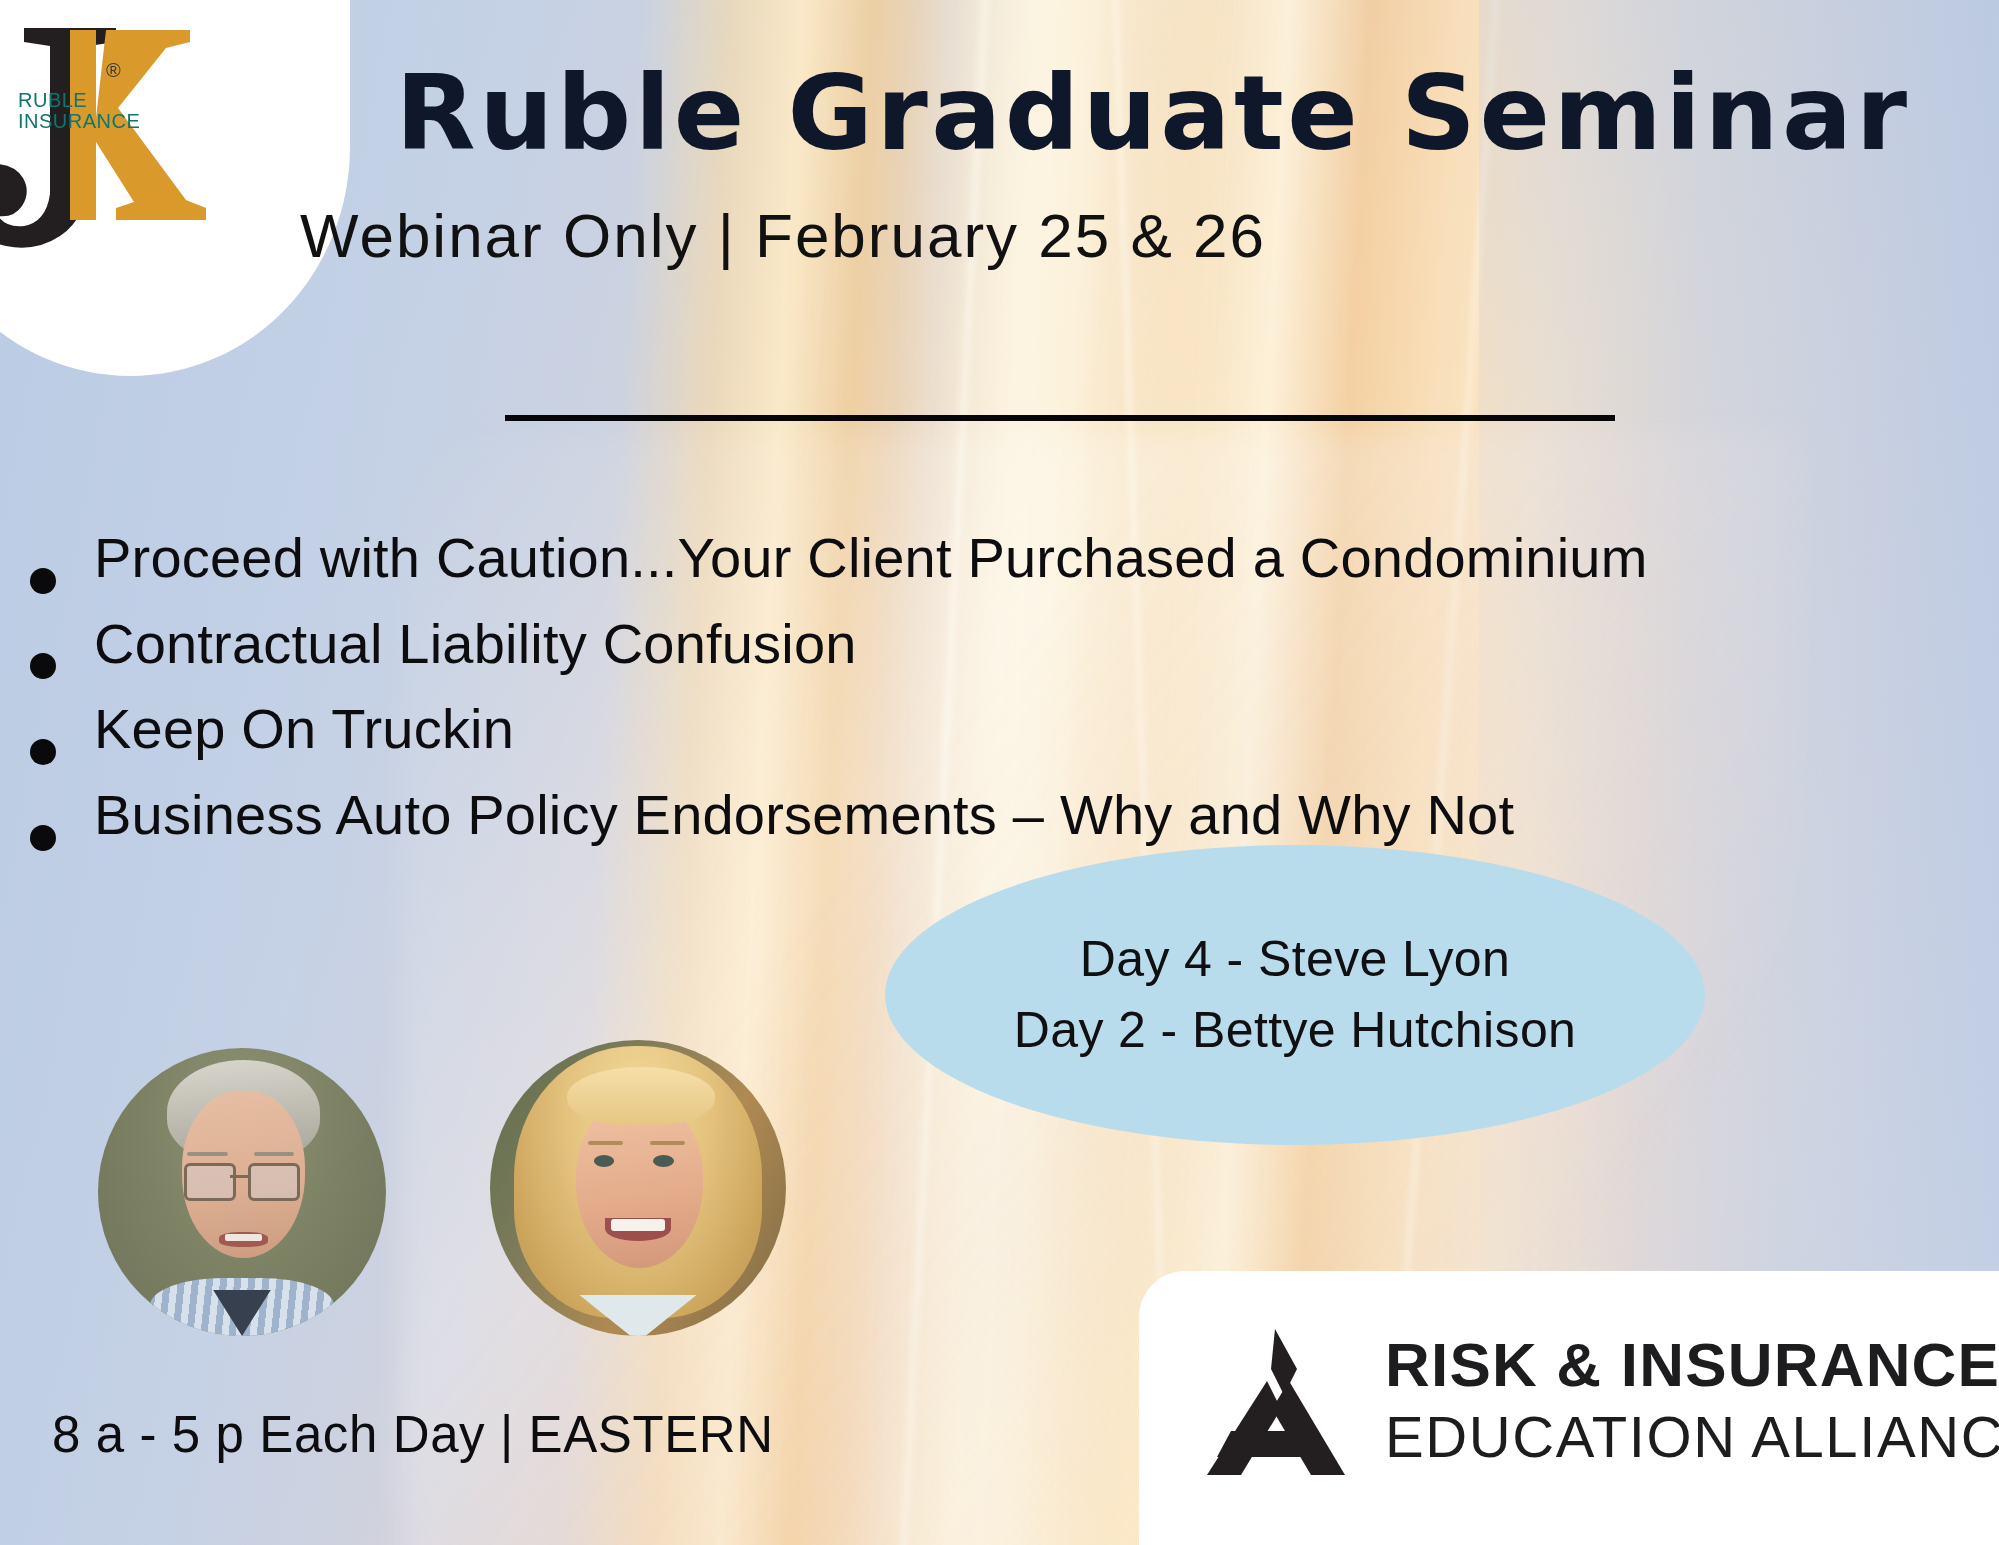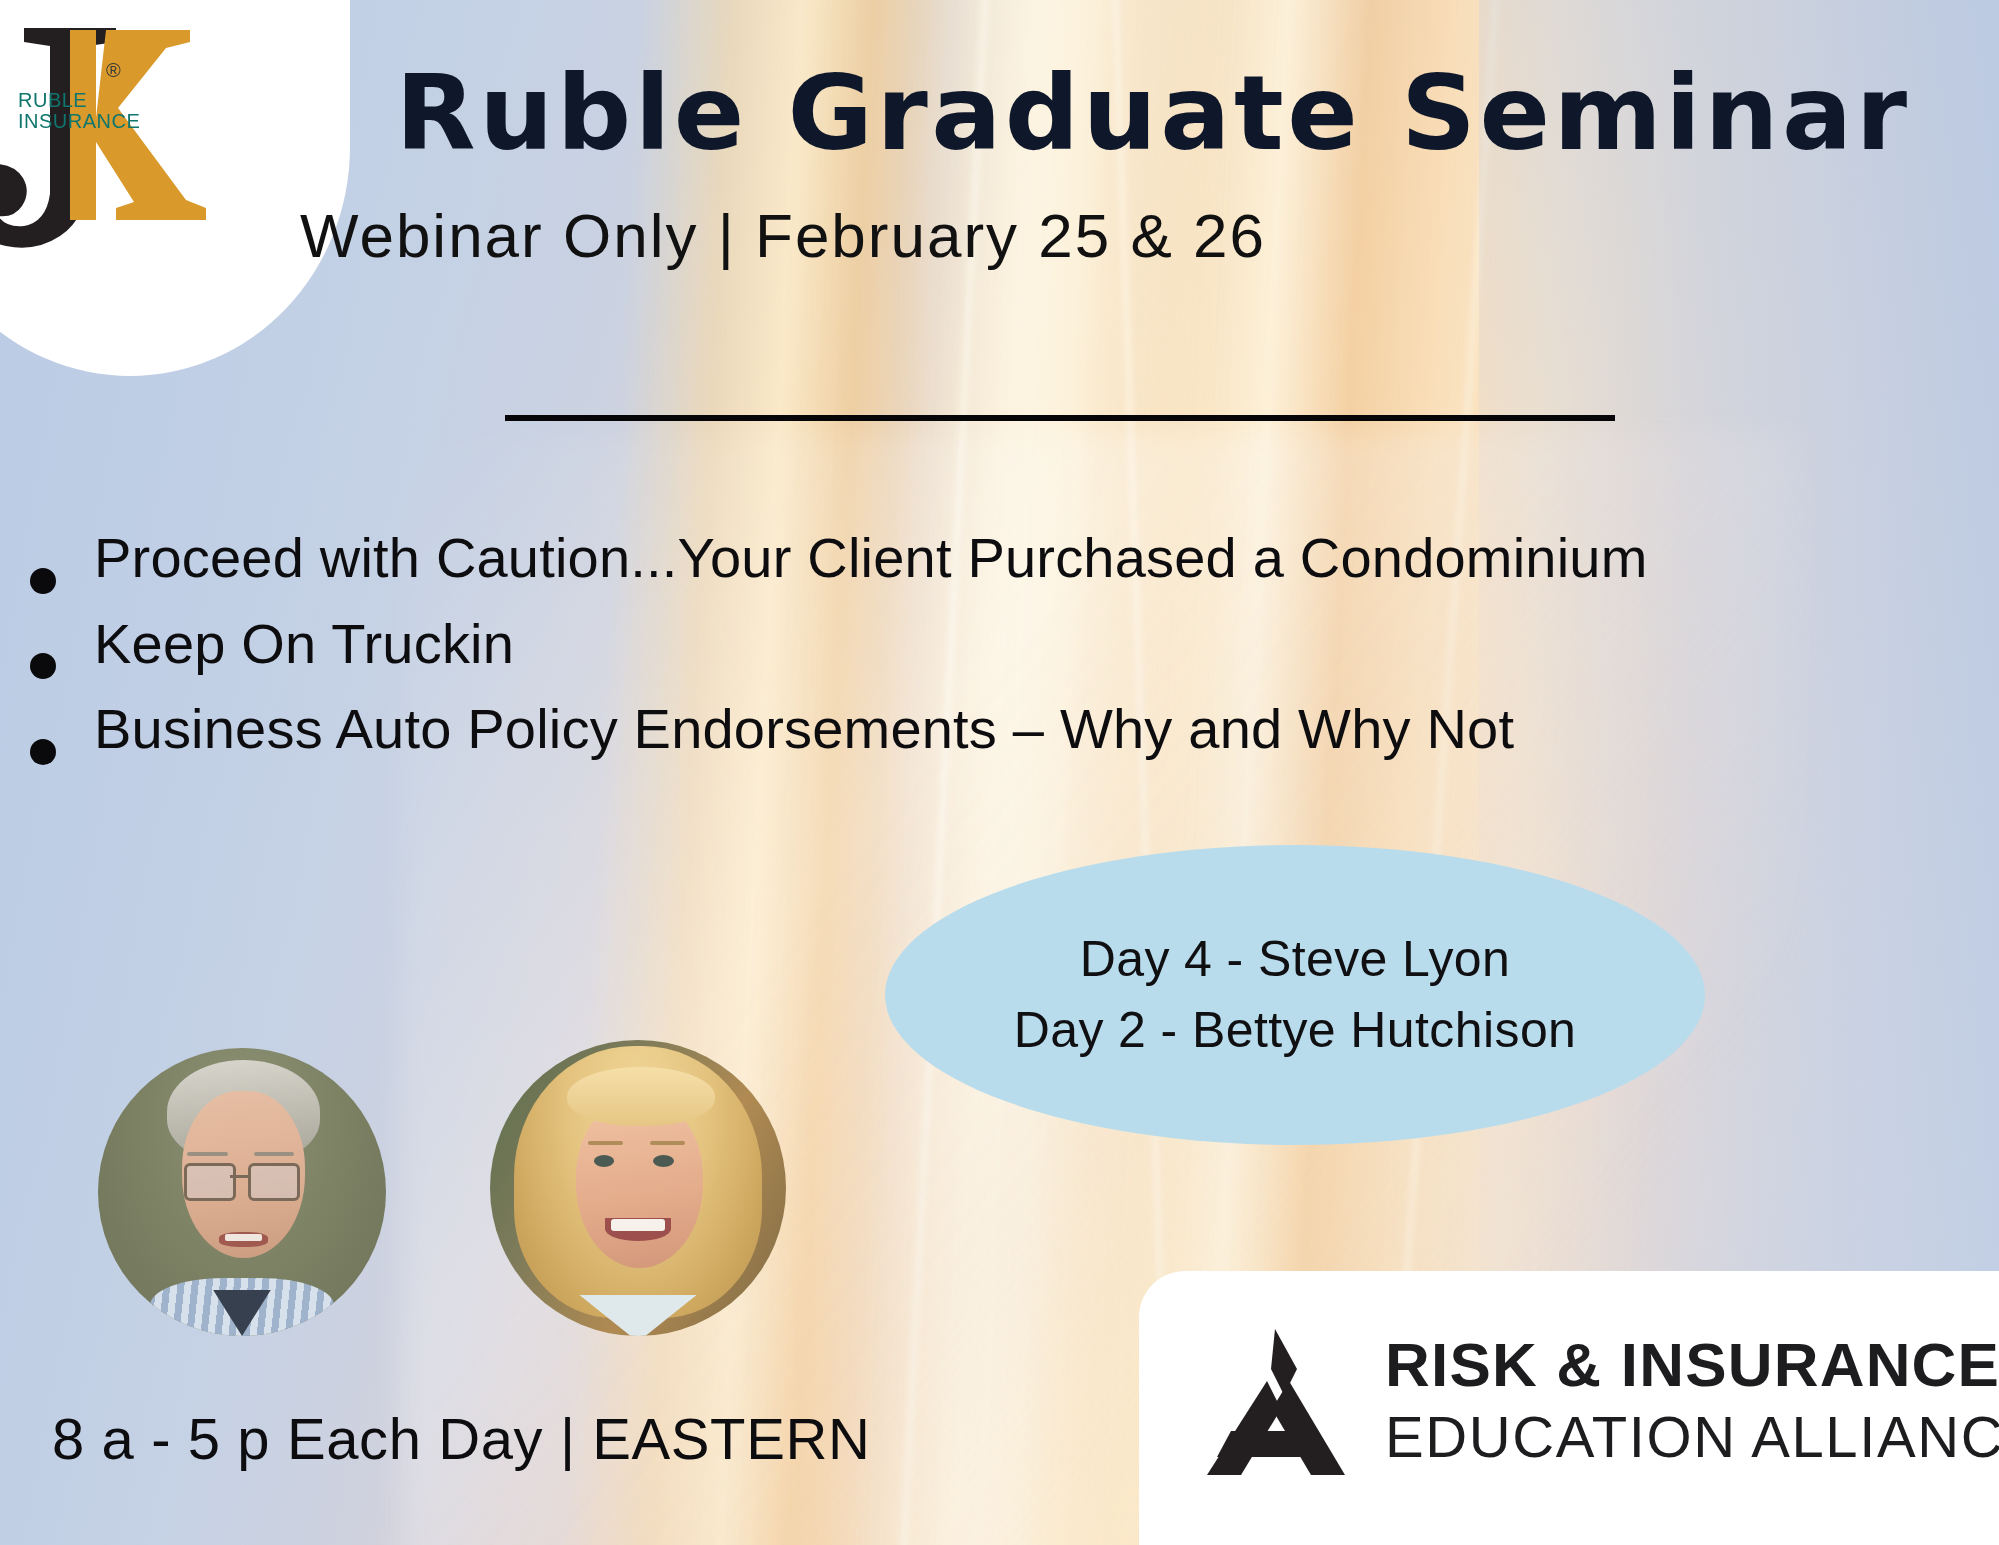--- a/index.html
+++ b/index.html
@@ -368,21 +368,21 @@
     width: 40%; height: 16%;
     background: #dfe8ea;
     clip-path: polygon(50% 100%, 0 0, 100% 0);
   }
 
   
   .footer-time {
     position: absolute;
     left: 52px;
     top: 1405px;
-    font-size: 58px;
+    font-size: 51px;
     letter-spacing: 0.6px;
     color: #0d0d10;
     font-family: "Liberation Sans", sans-serif;
     white-space: nowrap;
   }
 
   
   .ria-plate {
     position: absolute;
     right: -20px;
@@ -455,20 +455,24 @@
   </div>
 
   <div class="title">Ruble Graduate Seminar</div>
   <div class="subtitle">Webinar Only  |  February 25 &amp; 26</div>
   <div class="rule"></div>
 
   <div class="bullets">
     <div class="bullet-row">
       <div class="bullet-dot"></div>
       <div class="bullet-text">Proceed with Caution...Your Client Purchased a Condominium</div>
+    </div>
+    <div class="bullet-row">
+      <div class="bullet-dot"></div>
+      <div class="bullet-text">Contractual Liability Confusion</div>
     </div>
     <div class="bullet-row">
       <div class="bullet-dot"></div>
       <div class="bullet-text">Keep On Truckin</div>
     </div>
     <div class="bullet-row">
       <div class="bullet-dot"></div>
       <div class="bullet-text">Business Auto Policy Endorsements – Why and Why Not</div>
     </div>
   </div>

